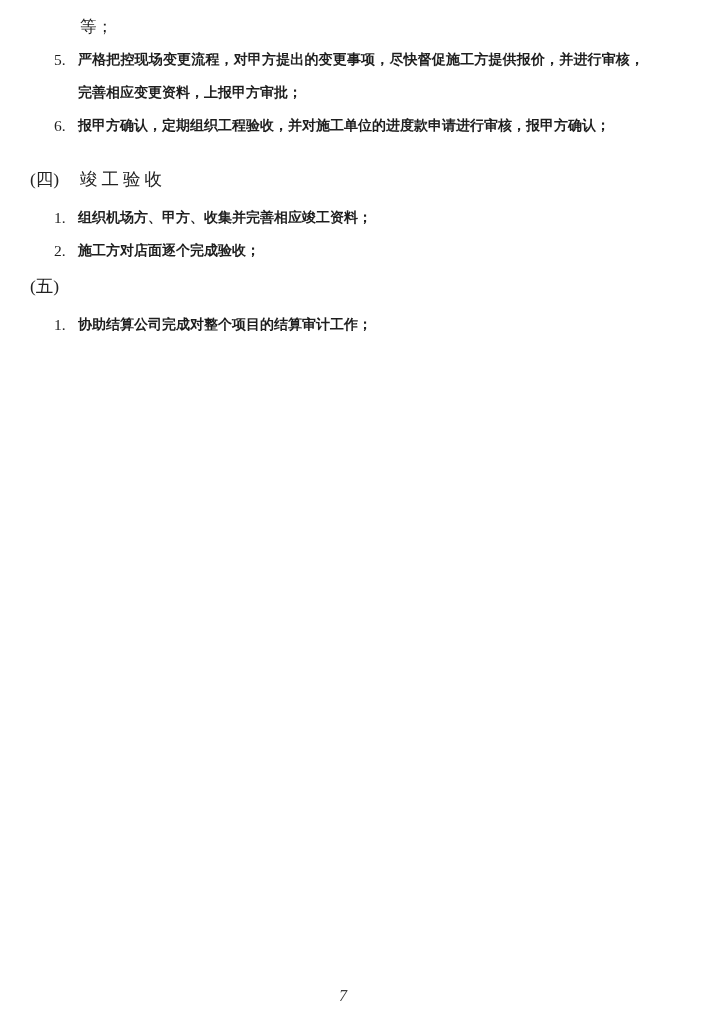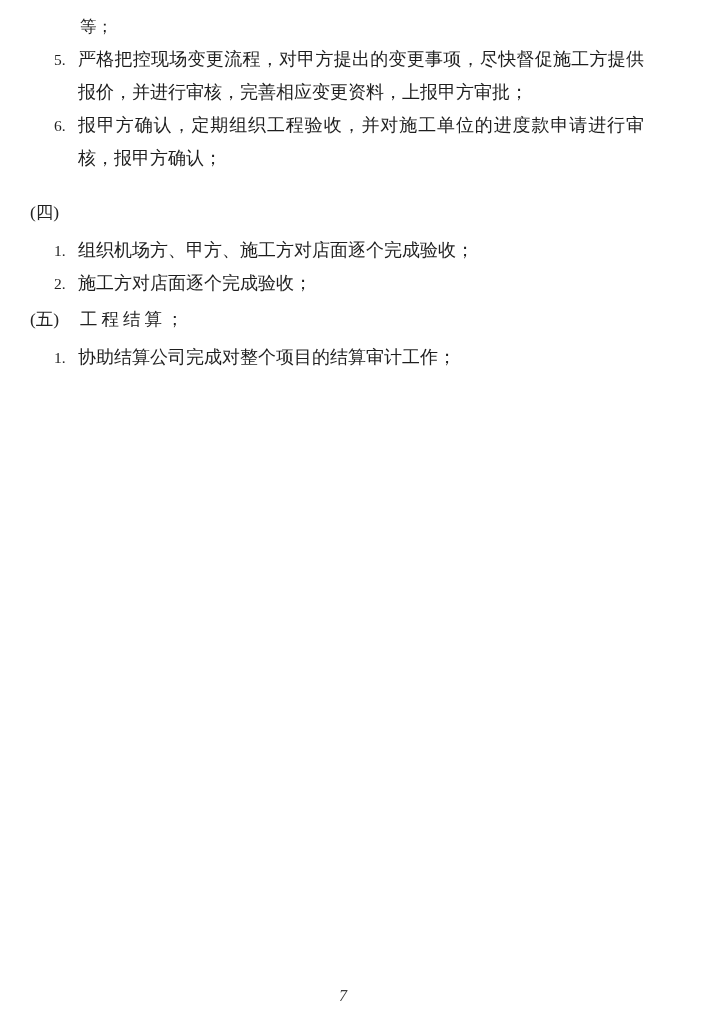--- a/index.html
+++ b/index.html
@@ -35,24 +35,25 @@
     align-items: flex-start;
   }
   .li .num {
     flex: 0 0 24px;
     width: 24px;
     font-size: 15.5px;
     line-height: 33px;
   }
   .li .txt {
     width: 566px;
-    font-size: 18px;
+    font-size: 14px;
     line-height: 33px;
     text-align: justify;
     text-justify: inter-character;
+    font-weight: bold;
   }
   .section-heading {
     display: flex;
     margin-top: 20px;
     font-size: 17.5px;
     line-height: 34px;
     color: #222222;
   }
   .section-heading .label {
     flex: 0 0 50px;
@@ -88,36 +89,36 @@
       <span class="txt">严格把控现场变更流程，对甲方提出的变更事项，尽快督促施工方提供报价，并进行审核，完善相应变更资料，上报甲方审批；</span>
     </div>
 
     <div class="li">
       <span class="num">6.</span>
       <span class="txt">报甲方确认，定期组织工程验收，并对施工单位的进度款申请进行审核，报甲方确认；</span>
     </div>
 
     <div class="section-heading">
       <span class="label">(四)</span>
+      <span class="title">竣工验收</span>
     </div>
 
     <div class="sublist">
       <div class="li">
         <span class="num">1.</span>
-        <span class="txt">组织机场方、甲方、施工方对店面逐个完成验收；</span>
+        <span class="txt">组织机场方、甲方、收集并完善相应竣工资料；</span>
       </div>
       <div class="li">
         <span class="num">2.</span>
         <span class="txt">施工方对店面逐个完成验收；</span>
       </div>
     </div>
 
     <div class="section-heading" style="margin-top: 2px;">
       <span class="label">(五)</span>
-      <span class="title">工程结算；</span>
     </div>
 
     <div class="sublist">
       <div class="li">
         <span class="num">1.</span>
         <span class="txt">协助结算公司完成对整个项目的结算审计工作；</span>
       </div>
     </div>
 
   </div>

